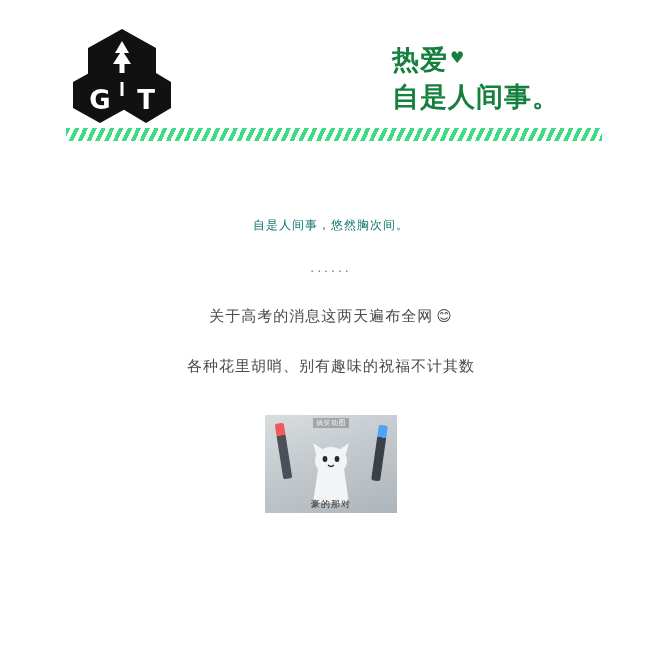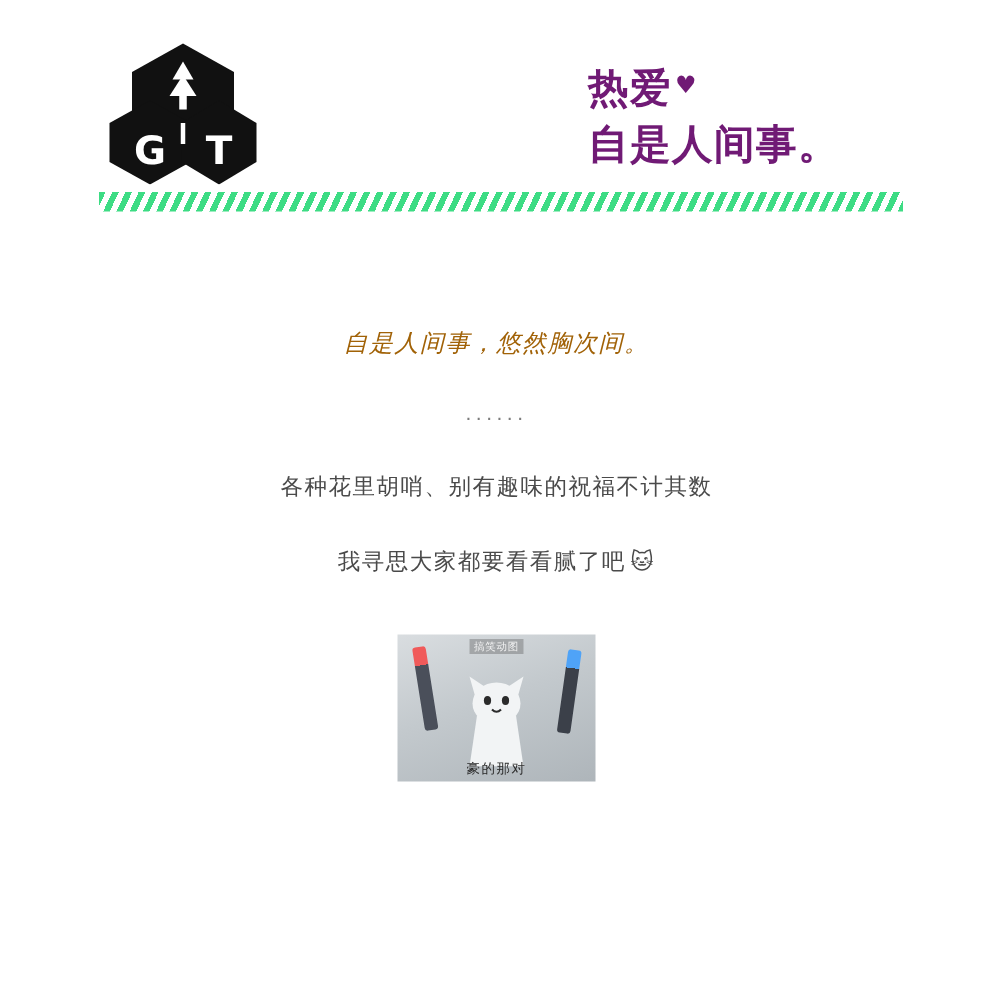--- a/index.html
+++ b/index.html
@@ -39,21 +39,21 @@
 
   .slogan {
     margin-left: auto;
     text-align: left;
     padding-right: 42px;
     padding-top: 6px;
   }
   .slogan-line {
     font-family: "DejaVu Sans", "Liberation Sans", sans-serif;
     font-weight: bold;
-    color: #701a75;
+    color: #15803d;
     font-size: 27px;
     line-height: 1.38;
     letter-spacing: 1px;
     white-space: nowrap;
     margin-left: 40px;
   }
   .slogan-line .heart {
     font-size: 16px;
     vertical-align: 6px;
     margin-left: 2px;
@@ -74,27 +74,26 @@
       #ffffff 8px
     );
   }
 
   
   .content {
     padding-top: 72px;
     text-align: center;
   }
   .poem-line {
-    color: #a16207;
+    color: #0f766e;
     font-family: "DejaVu Sans", "Liberation Sans", sans-serif;
-    font-size: 16px;
+    font-size: 12px;
     letter-spacing: 1px;
     line-height: 2;
     margin-bottom: 22px;
-    font-style: italic;
   }
   .dots {
     color: #7b7b7b;
     font-size: 14px;
     letter-spacing: 3px;
     margin: 14px 0 26px 0;
   }
   .body-line {
     color: #4a4a4a;
     font-family: "DejaVu Sans", "Liberation Sans", sans-serif;
@@ -212,28 +211,28 @@
   <div class="divider-wrap">
     <div class="divider"></div>
   </div>
 
   <div class="content">
 
     <div class="poem-line">自是人间事，悠然胸次间。</div>
 
     <div class="dots">......</div>
 
+    <div class="body-line">
+      <span>关于高考的消息这两天遍布全网</span><span class="emoji">😊</span>
+    </div>
 
     <div class="body-line">
       <span>各种花里胡哨、别有趣味的祝福不计其数</span>
     </div>
 
-    <div class="body-line">
-      <span>我寻思大家都要看看腻了吧</span><span class="emoji">🐱</span>
-    </div>
 
     <div class="sticker-wrap">
       <div class="sticker">
         <div class="watermark">搞笑动图</div>
         <div class="pen pen-left"></div>
         <div class="pen pen-right"></div>
         <svg class="cat" viewBox="0 0 54 64" aria-hidden="true">
           <g fill="#f2f4f5">
             <polygon points="13,18 9,4 21,12"></polygon>
             <polygon points="41,18 45,4 33,12"></polygon>

